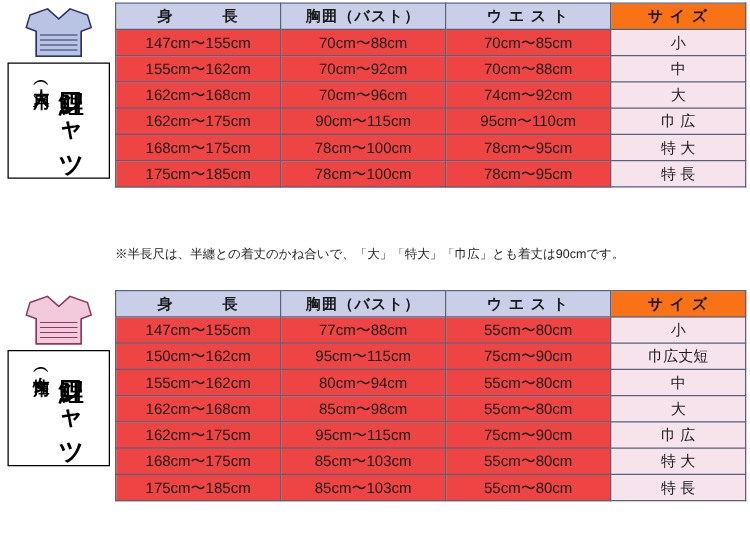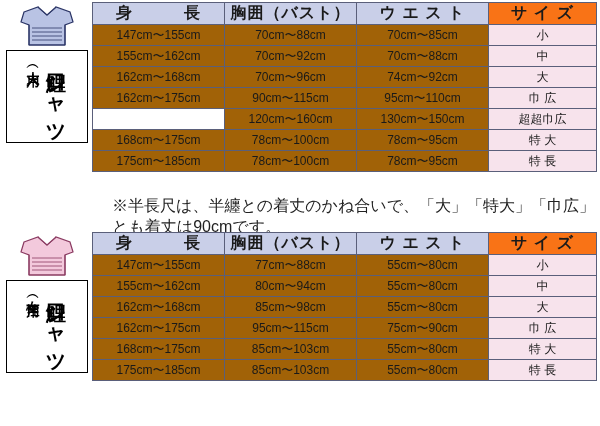--- a/index.html
+++ b/index.html
@@ -66,38 +66,38 @@
     border: 1px solid #5a5f7a;
     text-align: center;
     color: #1a1a1a;
     height: 21px;
     padding: 0 2px;
     white-space: nowrap;
     font-weight: bold;
   }
   table.size-table thead th {
     background: #c9cfe8;
-    font-size: 16px;
+    font-size: 12px;
     letter-spacing: 1px;
   }
   table.size-table thead th.pink { background: #f97316; }
-  table.size-table tbody td { background: #a16207; font-weight: normal; }
+  table.size-table tbody td { background: #ef4444; font-weight: normal; }
   table.size-table tbody td.sizecell { background: #f7e3ec; }
   table.size-table tbody td.blank { background: #ffffff; border-left-color:#5a5f7a; }
   col.c1 { width: 132px; }
   col.c2 { width: 132px; }
   col.c3 { width: 132px; }
   col.c4 { width: 108px; }
 
   
   .note {
     position: absolute;
-    left: 112px;
+    left: 92px;
     top: 196px;
-    font-size: 16px;
+    font-size: 10px;
     color: #222;
   }
 
   
   .shirt-icon svg { display:block; width: 62px; height: 44px; }
 </style>
 </head>
 <body>
 
 <div class="page">
@@ -156,26 +156,20 @@
           <td>74cm〜92cm</td>
           <td class="sizecell">大</td>
         </tr>
         <tr>
           <td>162cm〜175cm</td>
           <td>90cm〜115cm</td>
           <td>95cm〜110cm</td>
           <td class="sizecell">巾 広</td>
         </tr>
         <tr>
-          <td class="blank"></td>
-          <td>120cm〜160cm</td>
-          <td>130cm〜150cm</td>
-          <td class="sizecell">超超巾広</td>
-        </tr>
-        <tr>
           <td>168cm〜175cm</td>
           <td>78cm〜100cm</td>
           <td>78cm〜95cm</td>
           <td class="sizecell">特 大</td>
         </tr>
         <tr>
           <td>175cm〜185cm</td>
           <td>78cm〜100cm</td>
           <td>78cm〜95cm</td>
           <td class="sizecell">特 長</td>
@@ -222,20 +216,26 @@
         </tr>
       </thead>
       <tbody>
         <tr>
           <td>147cm〜155cm</td>
           <td>77cm〜88cm</td>
           <td>55cm〜80cm</td>
           <td class="sizecell">小</td>
         </tr>
         <tr>
+          <td>150cm〜162cm</td>
+          <td>95cm〜115cm</td>
+          <td>75cm〜90cm</td>
+          <td class="sizecell">巾広丈短</td>
+        </tr>
+        <tr>
           <td>155cm〜162cm</td>
           <td>80cm〜94cm</td>
           <td>55cm〜80cm</td>
           <td class="sizecell">中</td>
         </tr>
         <tr>
           <td>162cm〜168cm</td>
           <td>85cm〜98cm</td>
           <td>55cm〜80cm</td>
           <td class="sizecell">大</td>

